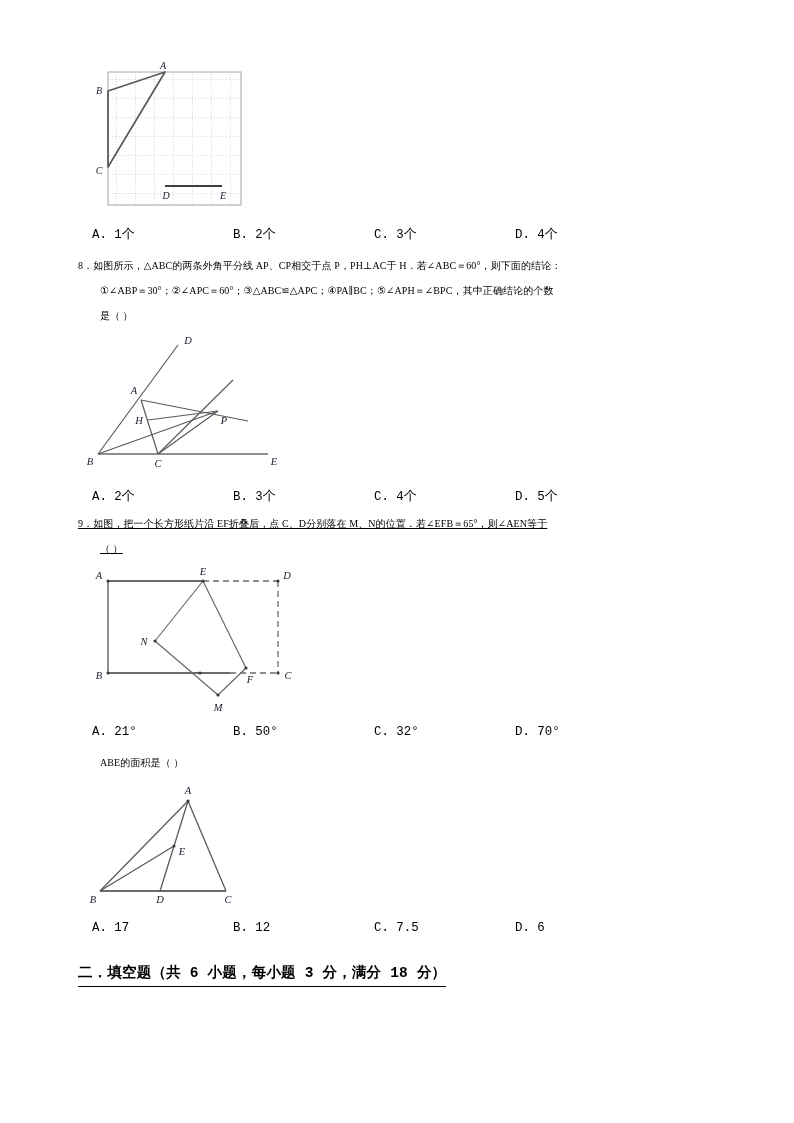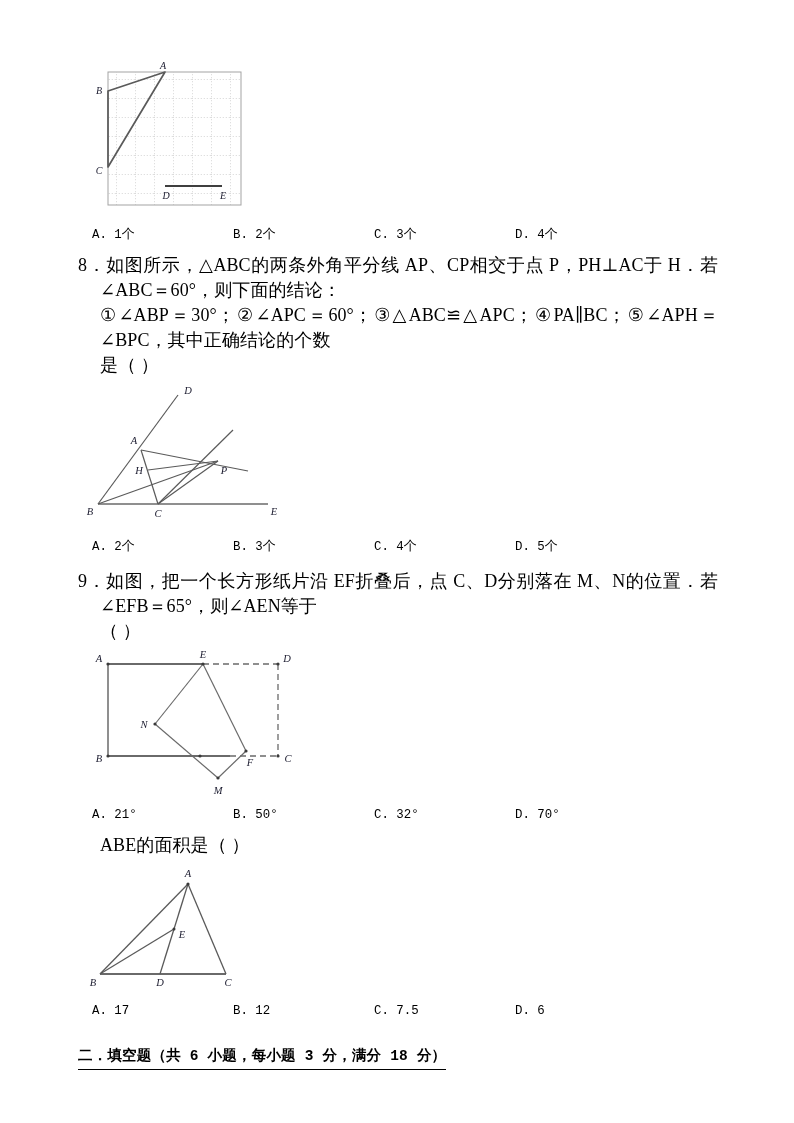--- a/index.html
+++ b/index.html
@@ -23,21 +23,21 @@
   }
   .content {
     position: absolute;
     left: 78px;
     top: 60px;
     width: 640px;
   }
 
   
   .qtext {
-    font-size: 18px;
+    font-size: 10px;
     line-height: 25px;
     letter-spacing: 0.1px;
     text-align: justify;
   }
   .hang {
     padding-left: 22px;
     text-indent: -22px;
   }
   .sub-line {
     padding-left: 22px;
@@ -165,21 +165,21 @@
 
     
     <div class="options">
       <span class="opt"><span>A.</span> <span>2</span><span class="cjk">个</span></span>
       <span class="opt"><span>B.</span> <span>3</span><span class="cjk">个</span></span>
       <span class="opt"><span>C.</span> <span>4</span><span class="cjk">个</span></span>
       <span class="opt"><span>D.</span> <span>5</span><span class="cjk">个</span></span>
     </div>
 
     
-    <div class="qtext" style="margin-top:10px;">
+    <div class="qtext" style="margin-top:2px;text-decoration:underline;">
       <div class="hang">9．如图，把一个长方形纸片沿 EF折叠后，点 C、D分别落在 M、N的位置．若∠EFB＝65°，则∠AEN等于</div>
       <div class="sub-line">（      ）</div>
     </div>
 
     
     <div class="figwrap" style="height:155px;margin-top:2px;">
       <svg width="300" height="155" viewBox="0 0 300 155">
 
         <path d="M 30 18 L 125 18" stroke="#6a6a6a" stroke-width="1.8" fill="none"></path>
         <path d="M 30 18 L 30 110" stroke="#6a6a6a" stroke-width="1.5" fill="none"></path>

